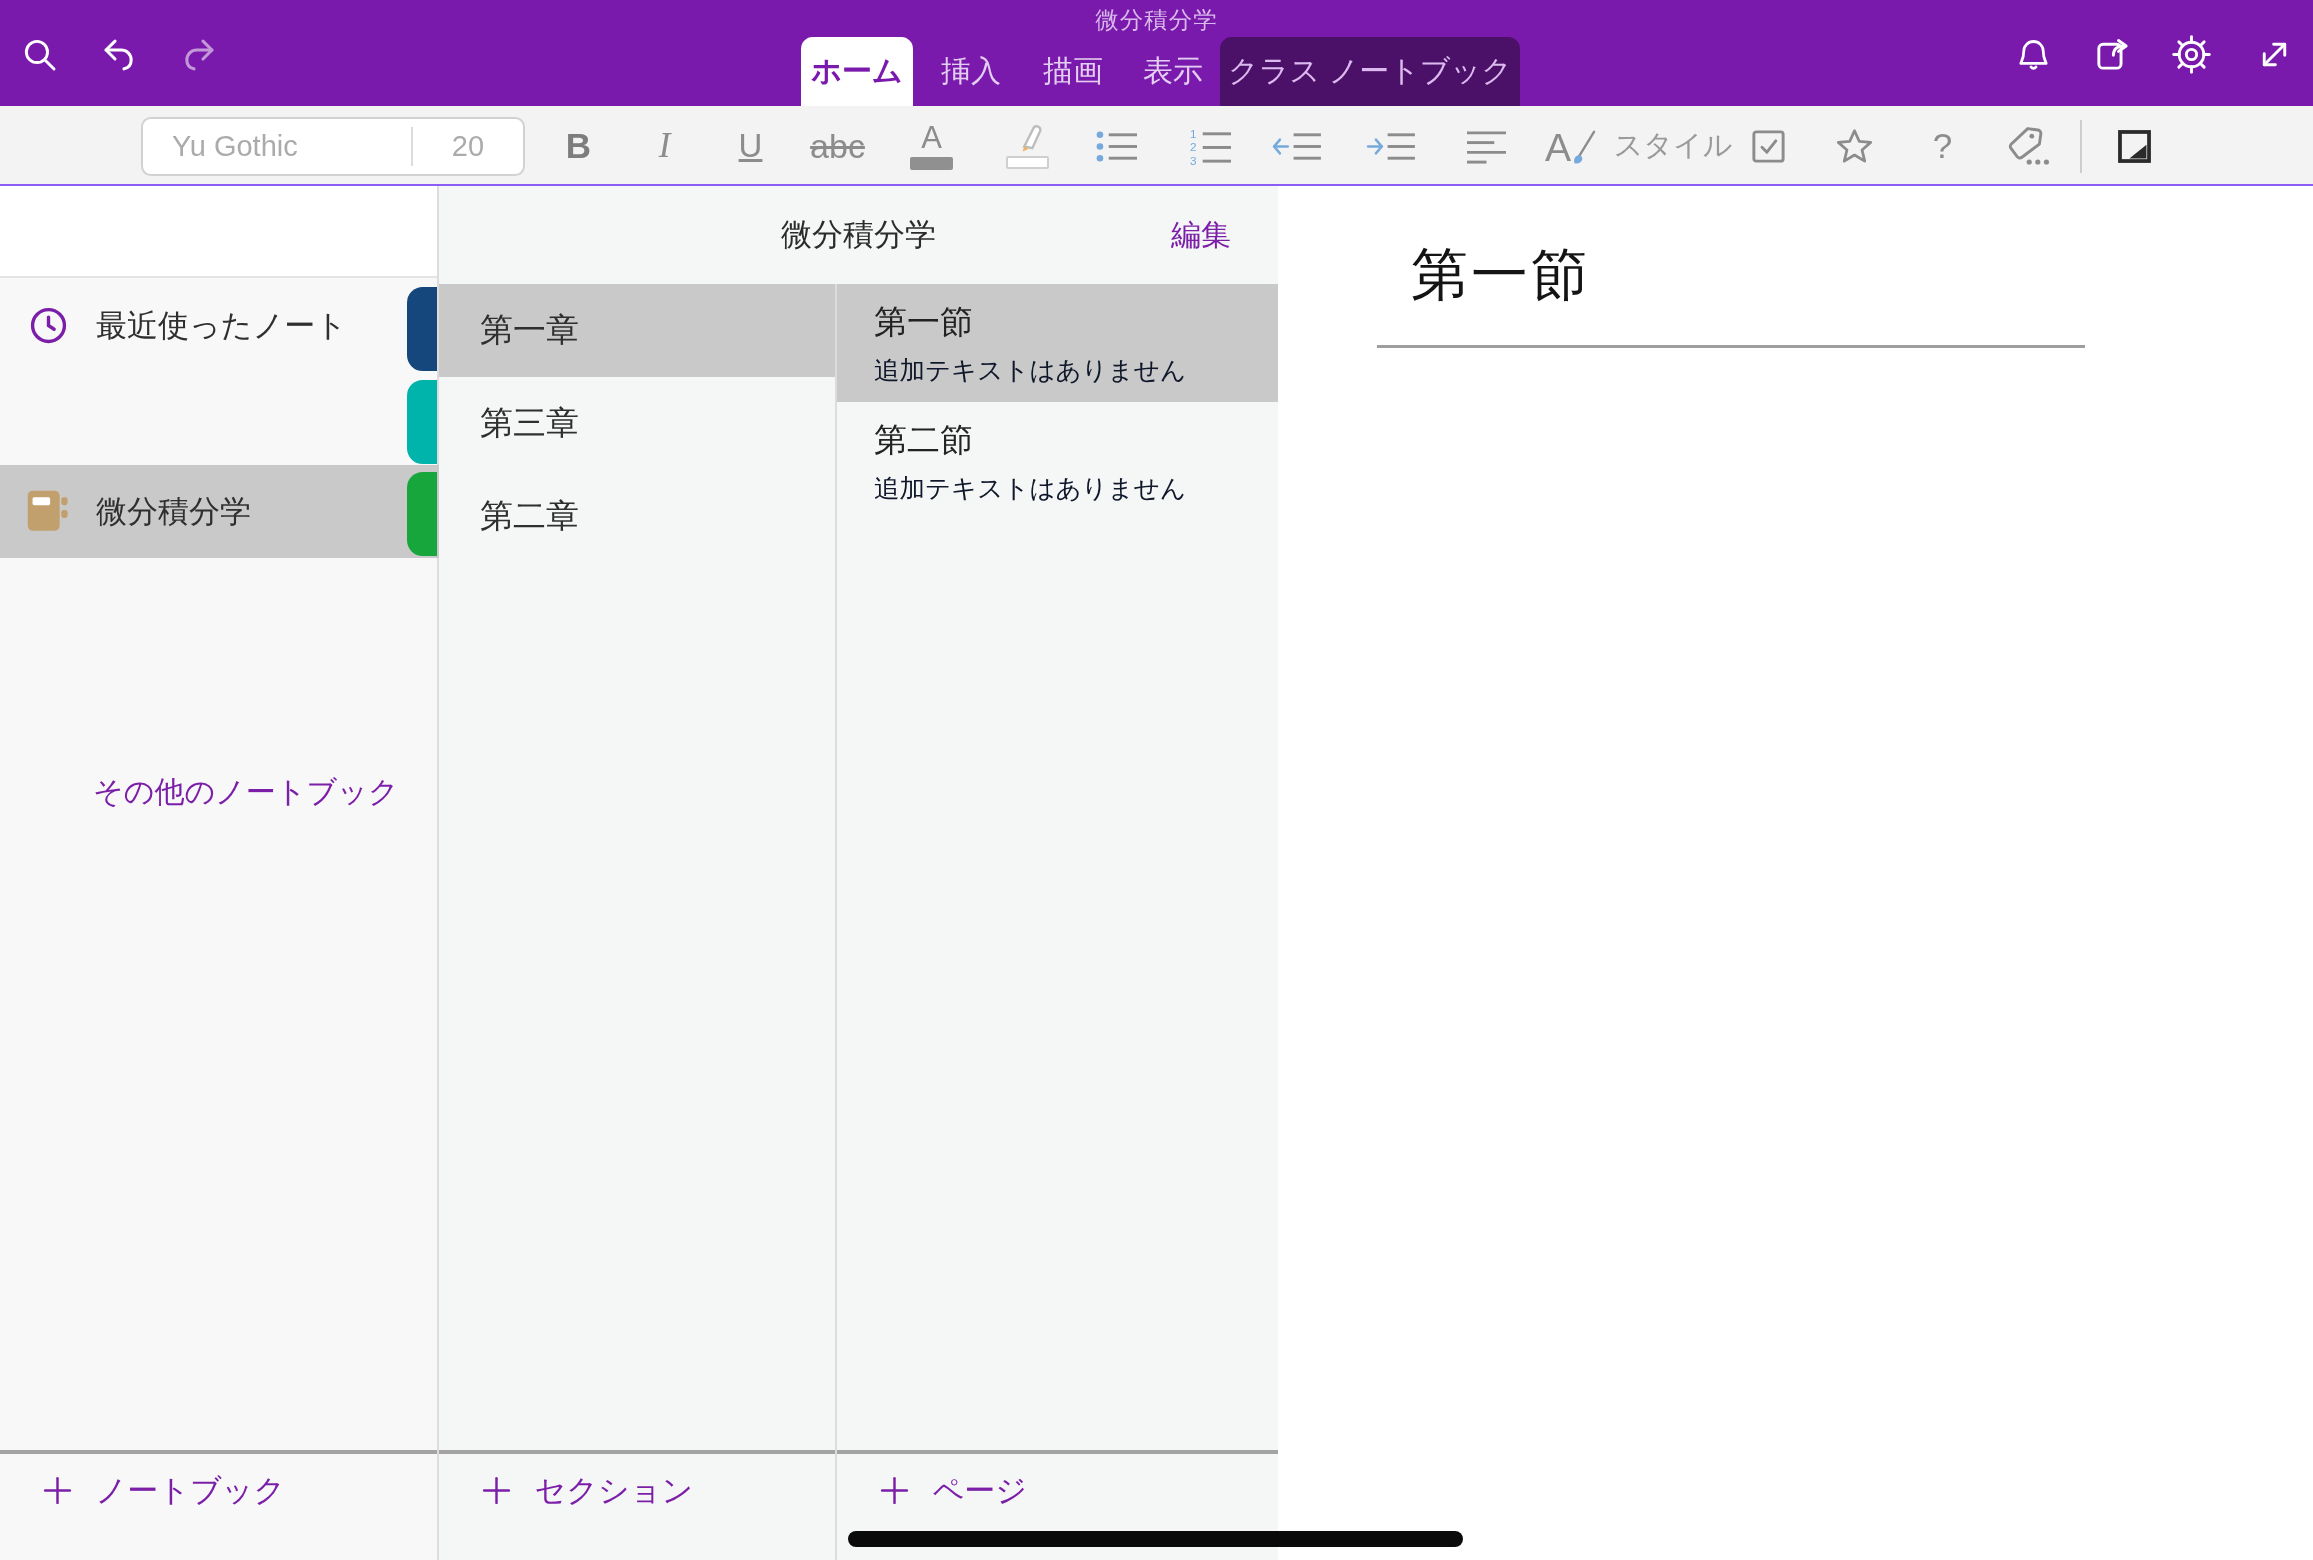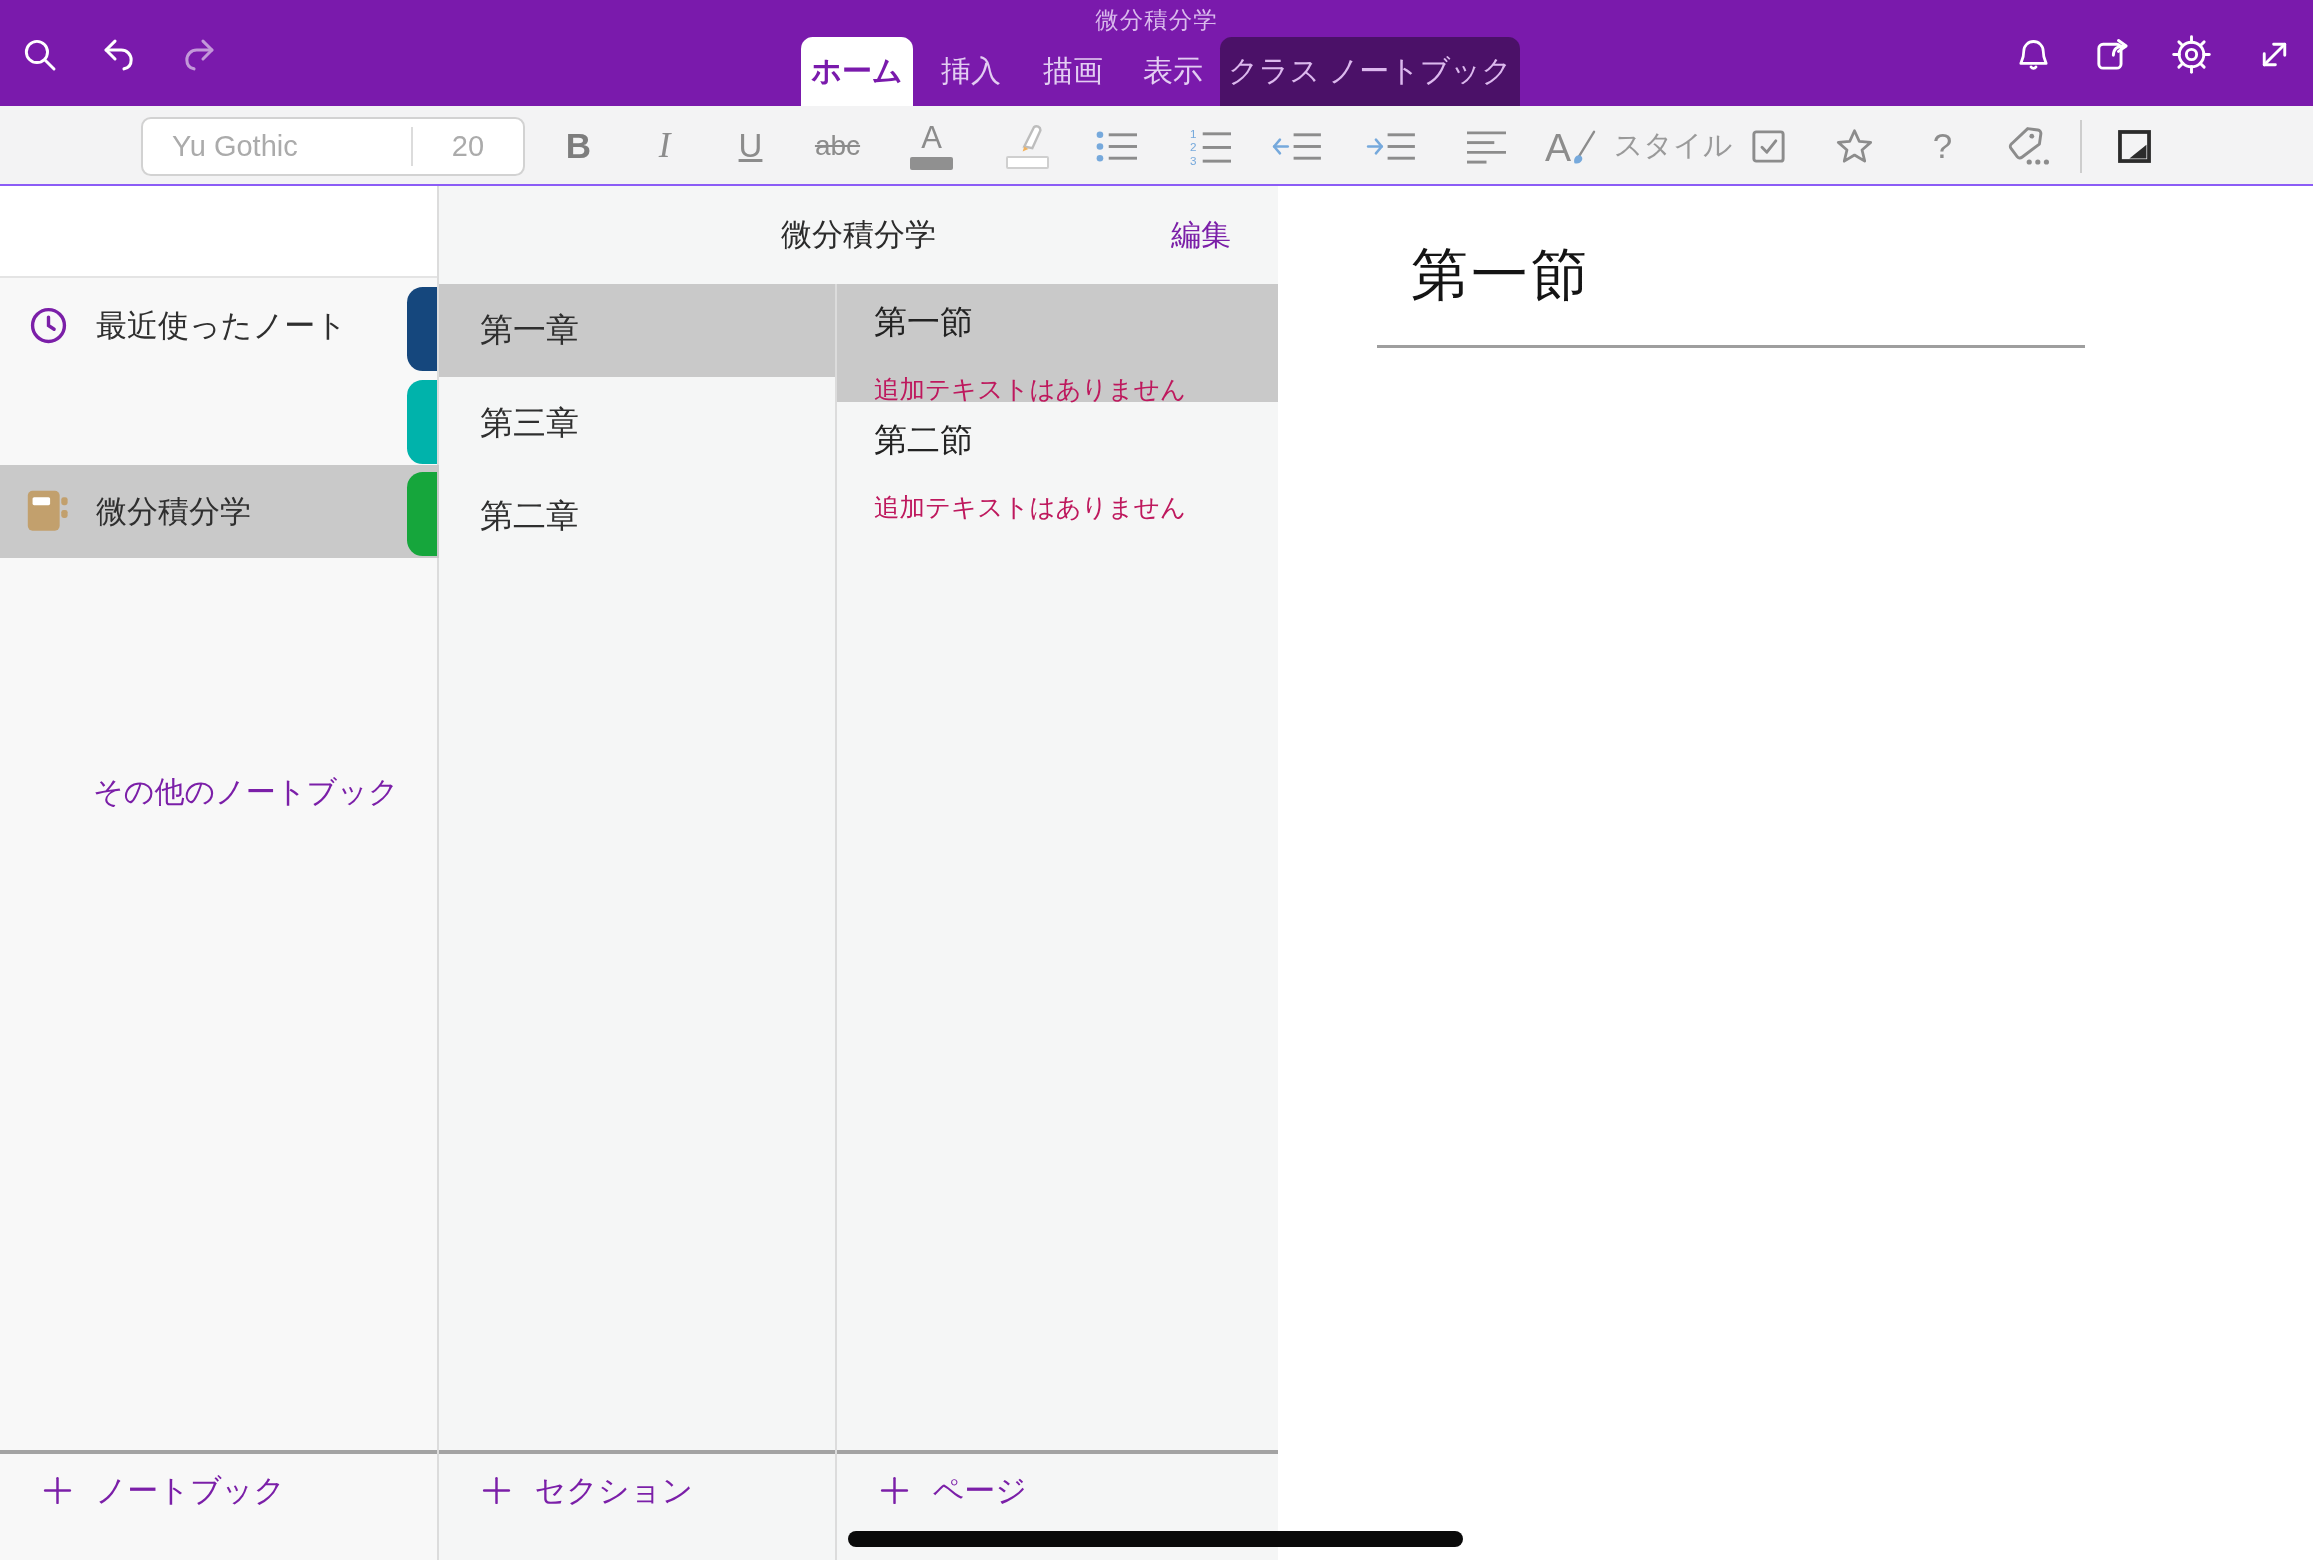--- a/index.html
+++ b/index.html
@@ -39,21 +39,21 @@
   
   .toolbar{position:absolute;left:0;top:106px;width:2313px;height:80px;background:#f3f3f4;border-bottom:2px solid #8b5cf6;}
   .fontbox{position:absolute;left:141px;top:10.8px;width:384px;height:59px;background:#fff;border:2px solid #d2d2d2;border-radius:9.8px;display:flex;align-items:center;color:#ababab;font-size:29px;cursor:pointer;}
   .fontbox .fname{flex:1;padding-left:29px;}
   .fontbox .fdiv{width:2px;height:39px;background:#dcdcdc;}
   .fontbox .fsize{width:110px;text-align:center;}
   .fbtn{position:absolute;top:9.8px;width:59px;height:61px;display:flex;flex-direction:column;align-items:center;justify-content:center;color:var(--icon-gray);cursor:pointer;}
   .bold-b{font-size:35px;font-weight:bold;color:#7d7d7d;}
   .ital-i{font-size:35px;font-style:italic;font-family:"Liberation Serif",serif;}
   .und-u{font-size:33px;text-decoration:underline;}
-  .strike{font-size:28px;text-decoration:line-through;}
+  .strike{font-size:34px;text-decoration:line-through;}
   .fontcolor .a{font-size:31px;line-height:29px;}
   .fontcolor .swatch{width:43px;height:12.7px;background:#909090;border-radius:2px;margin-top:4.9px;}
   .hl .swatch{width:43px;height:12.7px;background:#fff;border:2px solid #cfcfcf;border-radius:2px;margin-top:2.9px;}
   .styles-group{position:absolute;top:9.8px;left:1545px;height:61px;display:flex;align-items:center;gap:13.7px;color:#9a9a9a;cursor:pointer;}
   .styles-label{font-size:29px;}
   .q-mark{font-size:35px;}
   .tdivider{position:absolute;left:2080px;top:13.7px;width:2px;height:53px;background:#cdcdcd;}
 
   
   .sidebar{position:absolute;left:0;top:186px;width:439px;height:1374px;background:#f8f8f8;border-right:2px solid #dcdcdc;}
@@ -70,21 +70,21 @@
   .mid-title{position:absolute;left:0;top:0;width:100%;height:98px;display:flex;align-items:center;justify-content:center;font-size:31px;color:#2b2b2b;}
   .edit-btn{position:absolute;right:47px;top:0;height:98px;display:flex;align-items:center;font-size:30px;color:var(--accent-purple);cursor:pointer;}
   .sections{position:absolute;left:0;top:98px;width:396px;bottom:0;}
   .sec-row{width:396px;height:93px;display:flex;align-items:center;padding-left:41px;font-size:33px;color:#2f2f2f;cursor:pointer;}
   .sec-row.selected{background:var(--selected-gray);}
   .mid-vdiv{position:absolute;left:396px;top:98px;bottom:0;width:2px;background:#dcdcdc;}
   .pages{position:absolute;left:398px;top:98px;right:0;bottom:0;}
   .page-row{width:100%;height:118px;padding:15.7px 0 0 37px;cursor:pointer;}
   .page-row.selected{background:var(--selected-gray);}
   .page-row .p-title{font-size:33px;color:#222;}
-  .page-row .p-sub{font-size:25.5px;color:#be185d;margin-top:27px;}
+  .page-row .p-sub{font-size:25.5px;color:#0f172a;margin-top:8px;}
   .panel-footer{position:absolute;left:0;right:0;bottom:0;height:110px;border-top:4px solid #a3a3a3;}
   .add-row{position:absolute;left:41px;top:15.7px;display:flex;align-items:center;gap:21.6px;color:var(--accent-purple);font-size:31px;cursor:pointer;white-space:nowrap;}
   .add-row svg{display:block;}
 
   
   .content{position:absolute;left:1278px;top:186px;width:1035px;height:1374px;background:#fff;}
   .page-title{position:absolute;left:133px;top:51px;font-size:57px;font-weight:300;color:#141414;letter-spacing:2.9px;}
   .title-rule{position:absolute;left:99px;top:159px;width:708px;height:2.9px;background:#9e9e9e;}
 
   .home-indicator{position:absolute;left:848px;top:1531px;width:615px;height:15.7px;border-radius:8.8px;background:#0a0a0a;cursor:pointer;}

